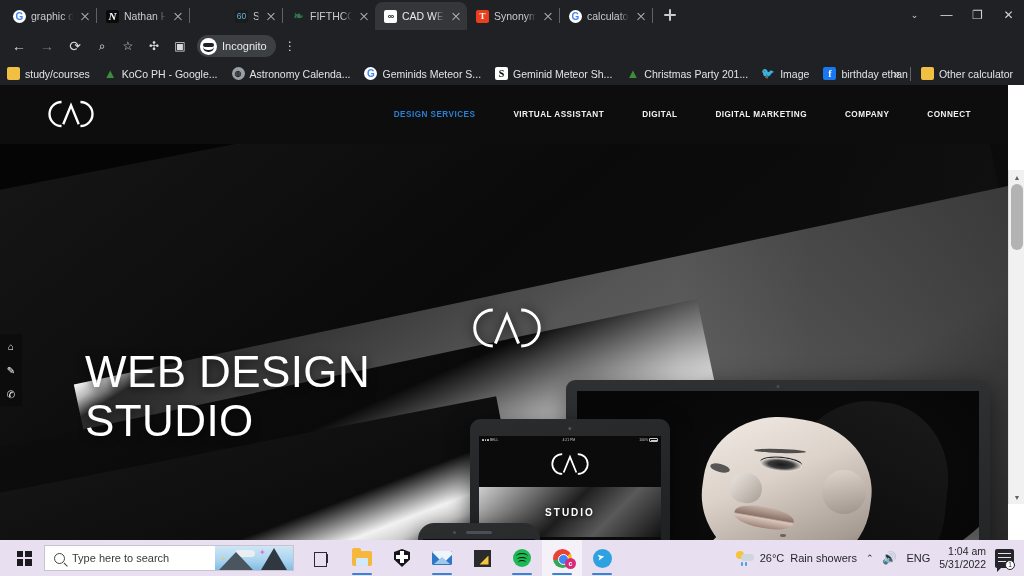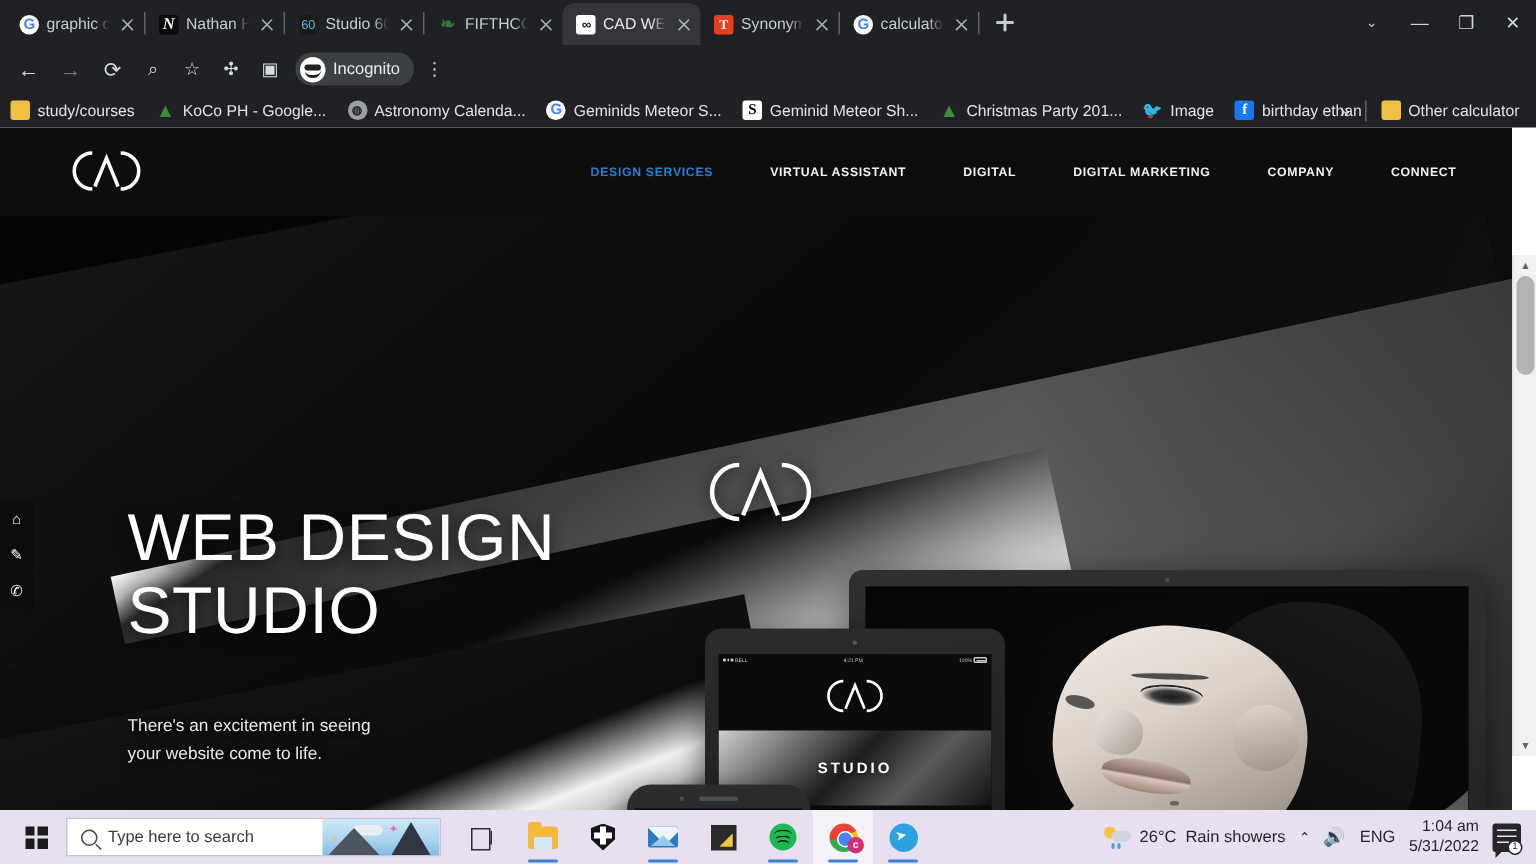--- a/index.html
+++ b/index.html
@@ -39,21 +39,21 @@
     background: #c8ccd0; border-radius: 1px;
   }
   .tab-close::before { transform: rotate(45deg); }
   .tab-close::after { transform: rotate(-45deg); }
 
   .fav-g { background: #fff; border-radius: 50%; position: relative; }
   .fav-g::after { content: "G"; color: #4285f4; font-size: 10px; font-weight: 700;
                   font-family: "Liberation Sans", sans-serif; line-height: 13px; }
   .fav-n { background: #0a0a0a; color: #fff; font-size: 11px; font-style: italic;
            font-weight: 700; font-family: "Liberation Serif", serif; }
-  .fav-60 { background: #1b1b1b; color: #5fb3e0; font-size: 8.5px; font-weight: 400; }
+  .fav-60 { background: #1b1b1b; color: #5fb3e0; font-size: 8.5px; font-weight: 400; margin-left: 36px; }
   .fav-fc { background: transparent; color: #2f7a4a; font-size: 12px; }
   .fav-cad { background: #fff; color: #111; font-size: 9px; letter-spacing: -1px; }
   .fav-t { background: #e8401f; color: #fff; font-size: 9px; font-weight: 700;
            font-family: "Liberation Serif", serif; }
 
   .newtab { width: 26px; height: 26px; margin-left: 4px; position: relative; align-self: center; }
   .newtab::before, .newtab::after {
     content: ""; position: absolute; background: #c8ccd0; border-radius: 1px;
   }
   .newtab::before { left: 7px; top: 12.2px; width: 12px; height: 1.6px; }
@@ -139,21 +139,21 @@
            background: linear-gradient(170deg, #141414 0%, #0d0d0d 46%, #f2f2f2 60%, #cdcdcd 66%, #1b1b1b 78%, #0a0a0a 100%);
            transform: rotate(-11deg); }
   .hero-fade-right { position: absolute; right: 0; top: 0; width: 330px; height: 100%;
            background: linear-gradient(90deg, rgba(8,8,8,0) 0%, rgba(12,12,12,.25) 40%, rgba(18,18,18,.5) 100%); }
 
   
   .hero-logo { position: absolute; left: 437px; top: 153px; width: 140px; height: 62px; z-index: 4;
                filter: drop-shadow(0 0 6px rgba(0,0,0,.8)); }
 
   
-  .hero-copy { position: absolute; left: 85px; top: 190px; z-index: 5; }
+  .hero-copy { position: absolute; left: 85px; top: 203px; z-index: 5; }
   .hero-copy h1 { color: #fff; font-size: 44px; line-height: 49px; font-weight: 400;
                   letter-spacing: .4px; text-shadow: 0 2px 10px rgba(0,0,0,.65); }
   .hero-copy p { color: #e9e9e9; font-size: 11.5px; line-height: 19px; margin-top: 43px;
                  text-shadow: 0 1px 6px rgba(0,0,0,.9); }
 
   
   .rail { position: absolute; left: 0; top: 190px; width: 22px; z-index: 7; }
   .rail div { width: 22px; height: 24px; display: flex; align-items: center; justify-content: center;
               color: #fff; font-size: 10px; background: rgba(10,10,10,.55); }
 
@@ -511,24 +511,20 @@
               <path d="M82 72 L100 28 L118 72"></path>
             </g>
           </svg>
         </div>
 
         <div class="hero-copy">
           <h1>
             <span>WEB DESIGN</span><br>
             <span>STUDIO</span>
           </h1>
-          <p>
-            <span>There's an excitement in seeing</span><br>
-            <span>your website come to life.</span>
-          </p>
 
         </div>
 
         <div class="rail">
           <div>⌂</div>
           <div>✎</div>
           <div>✆</div>
         </div>
 
         <div class="devices">

